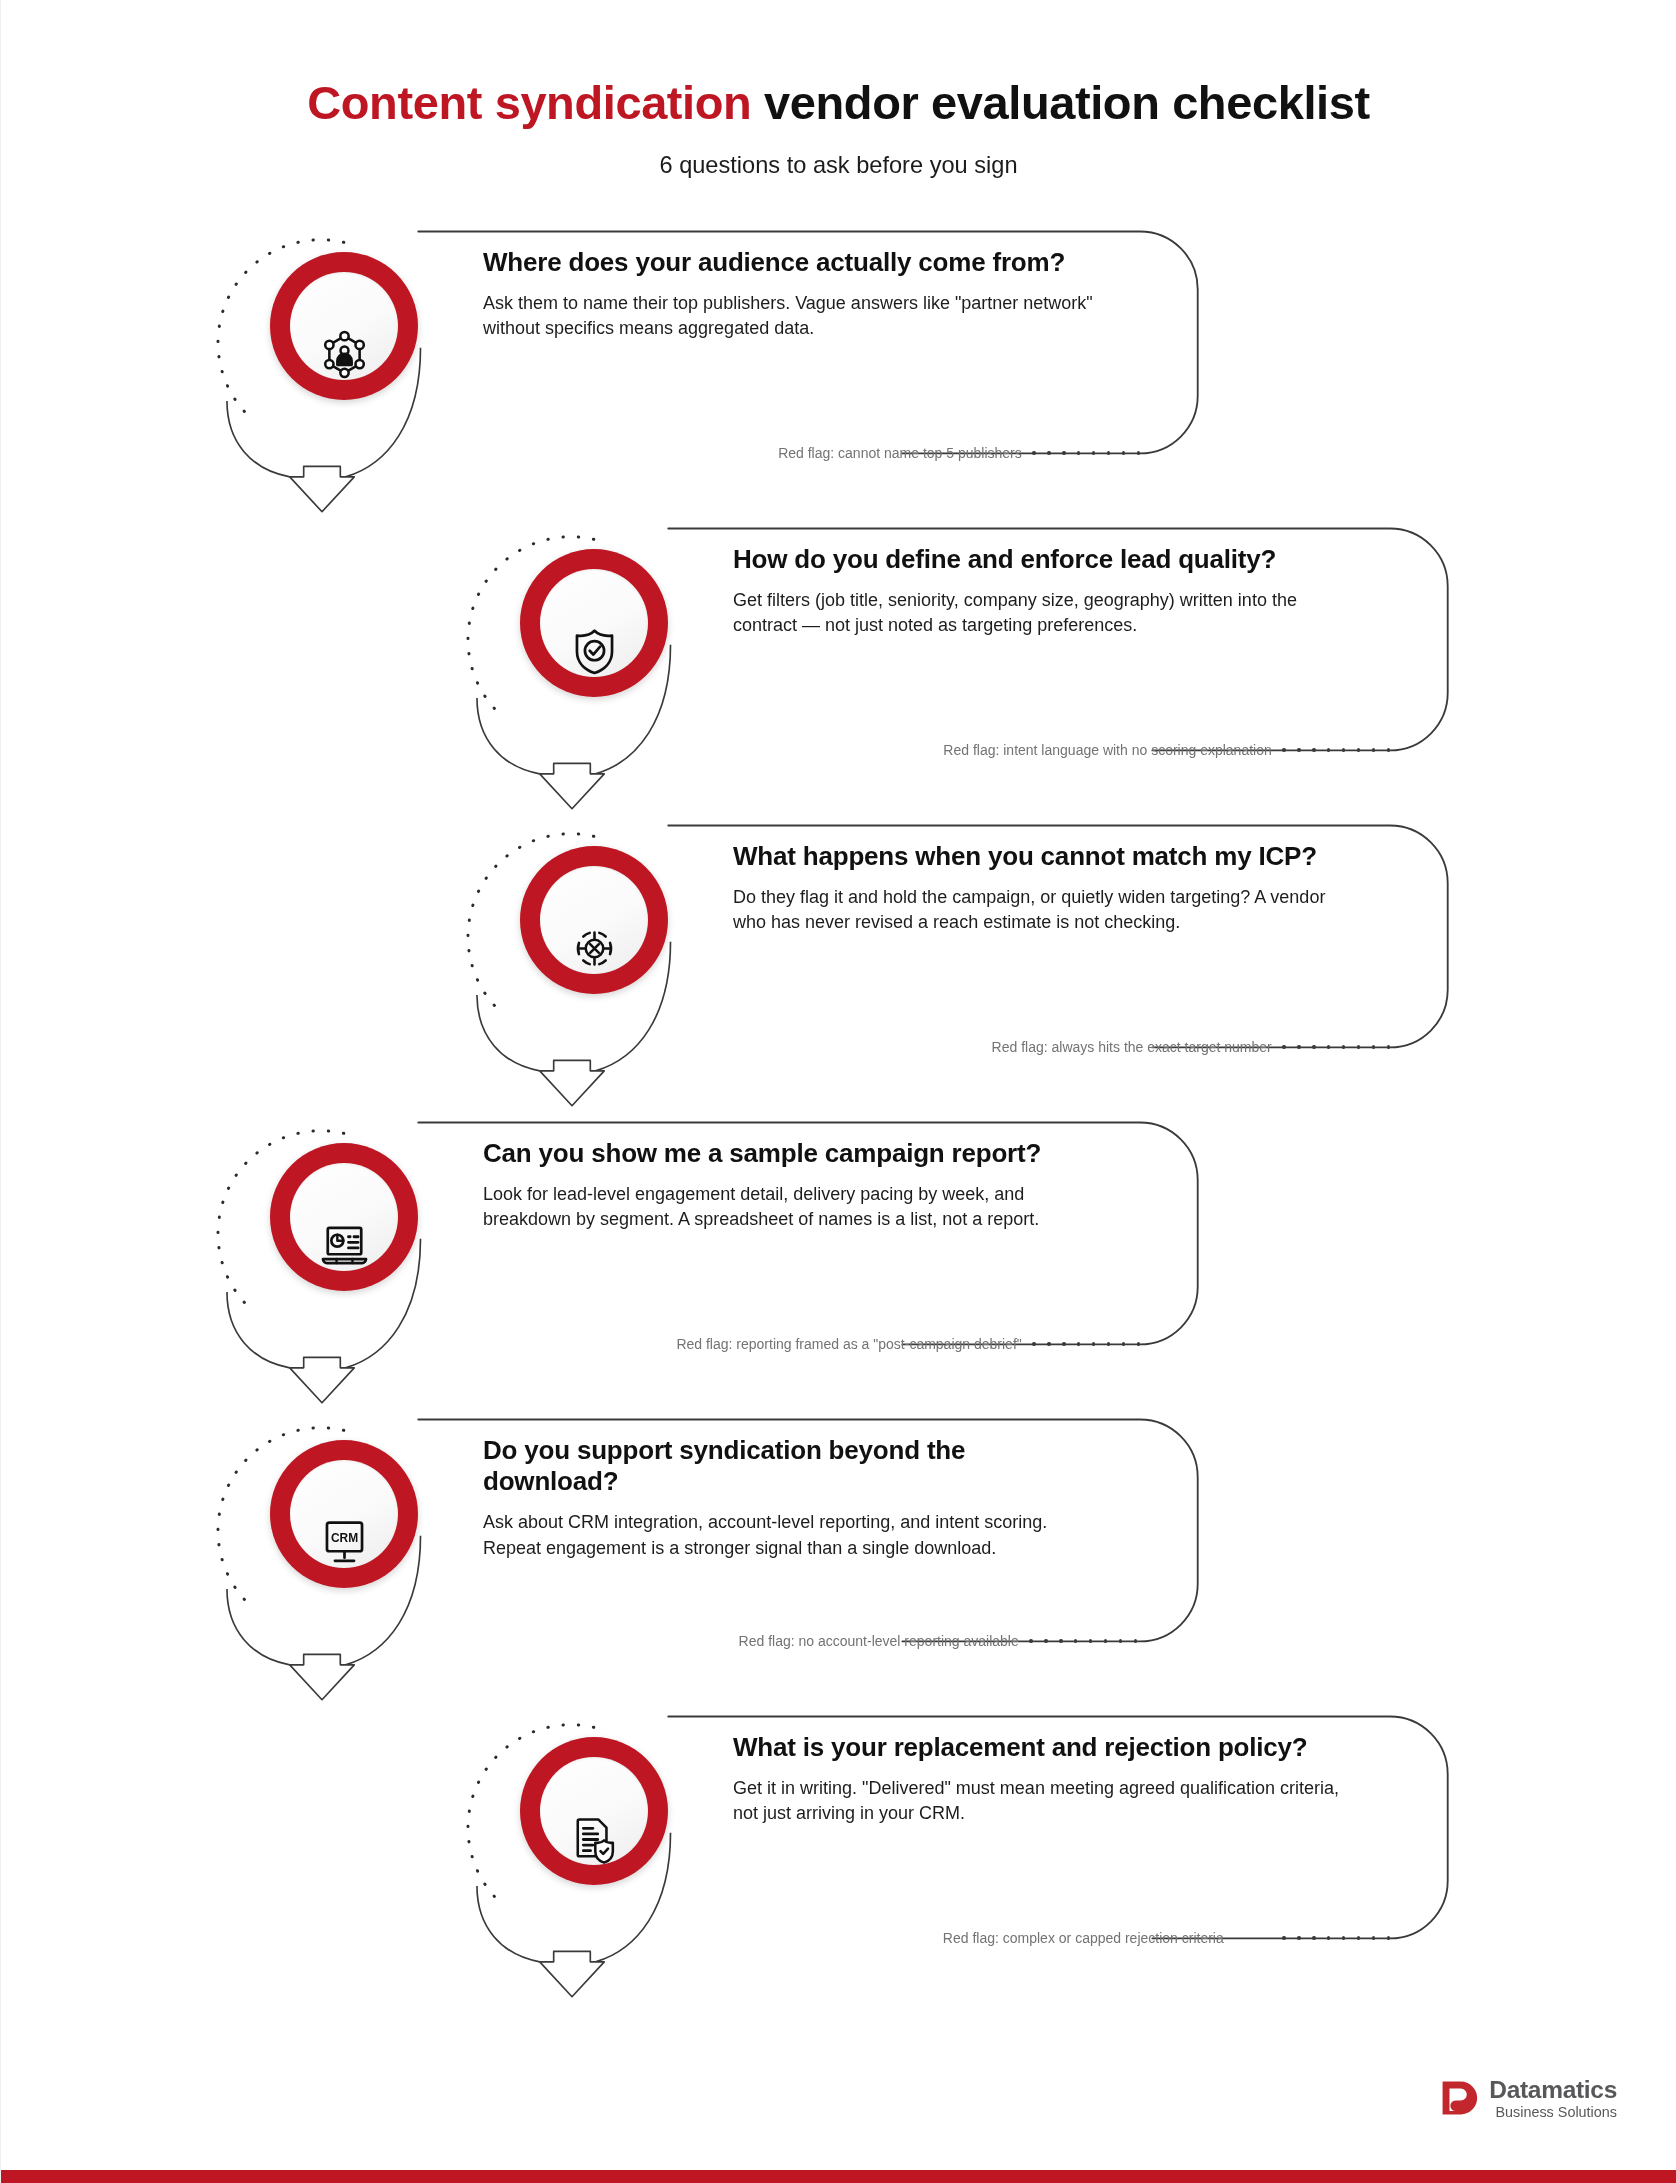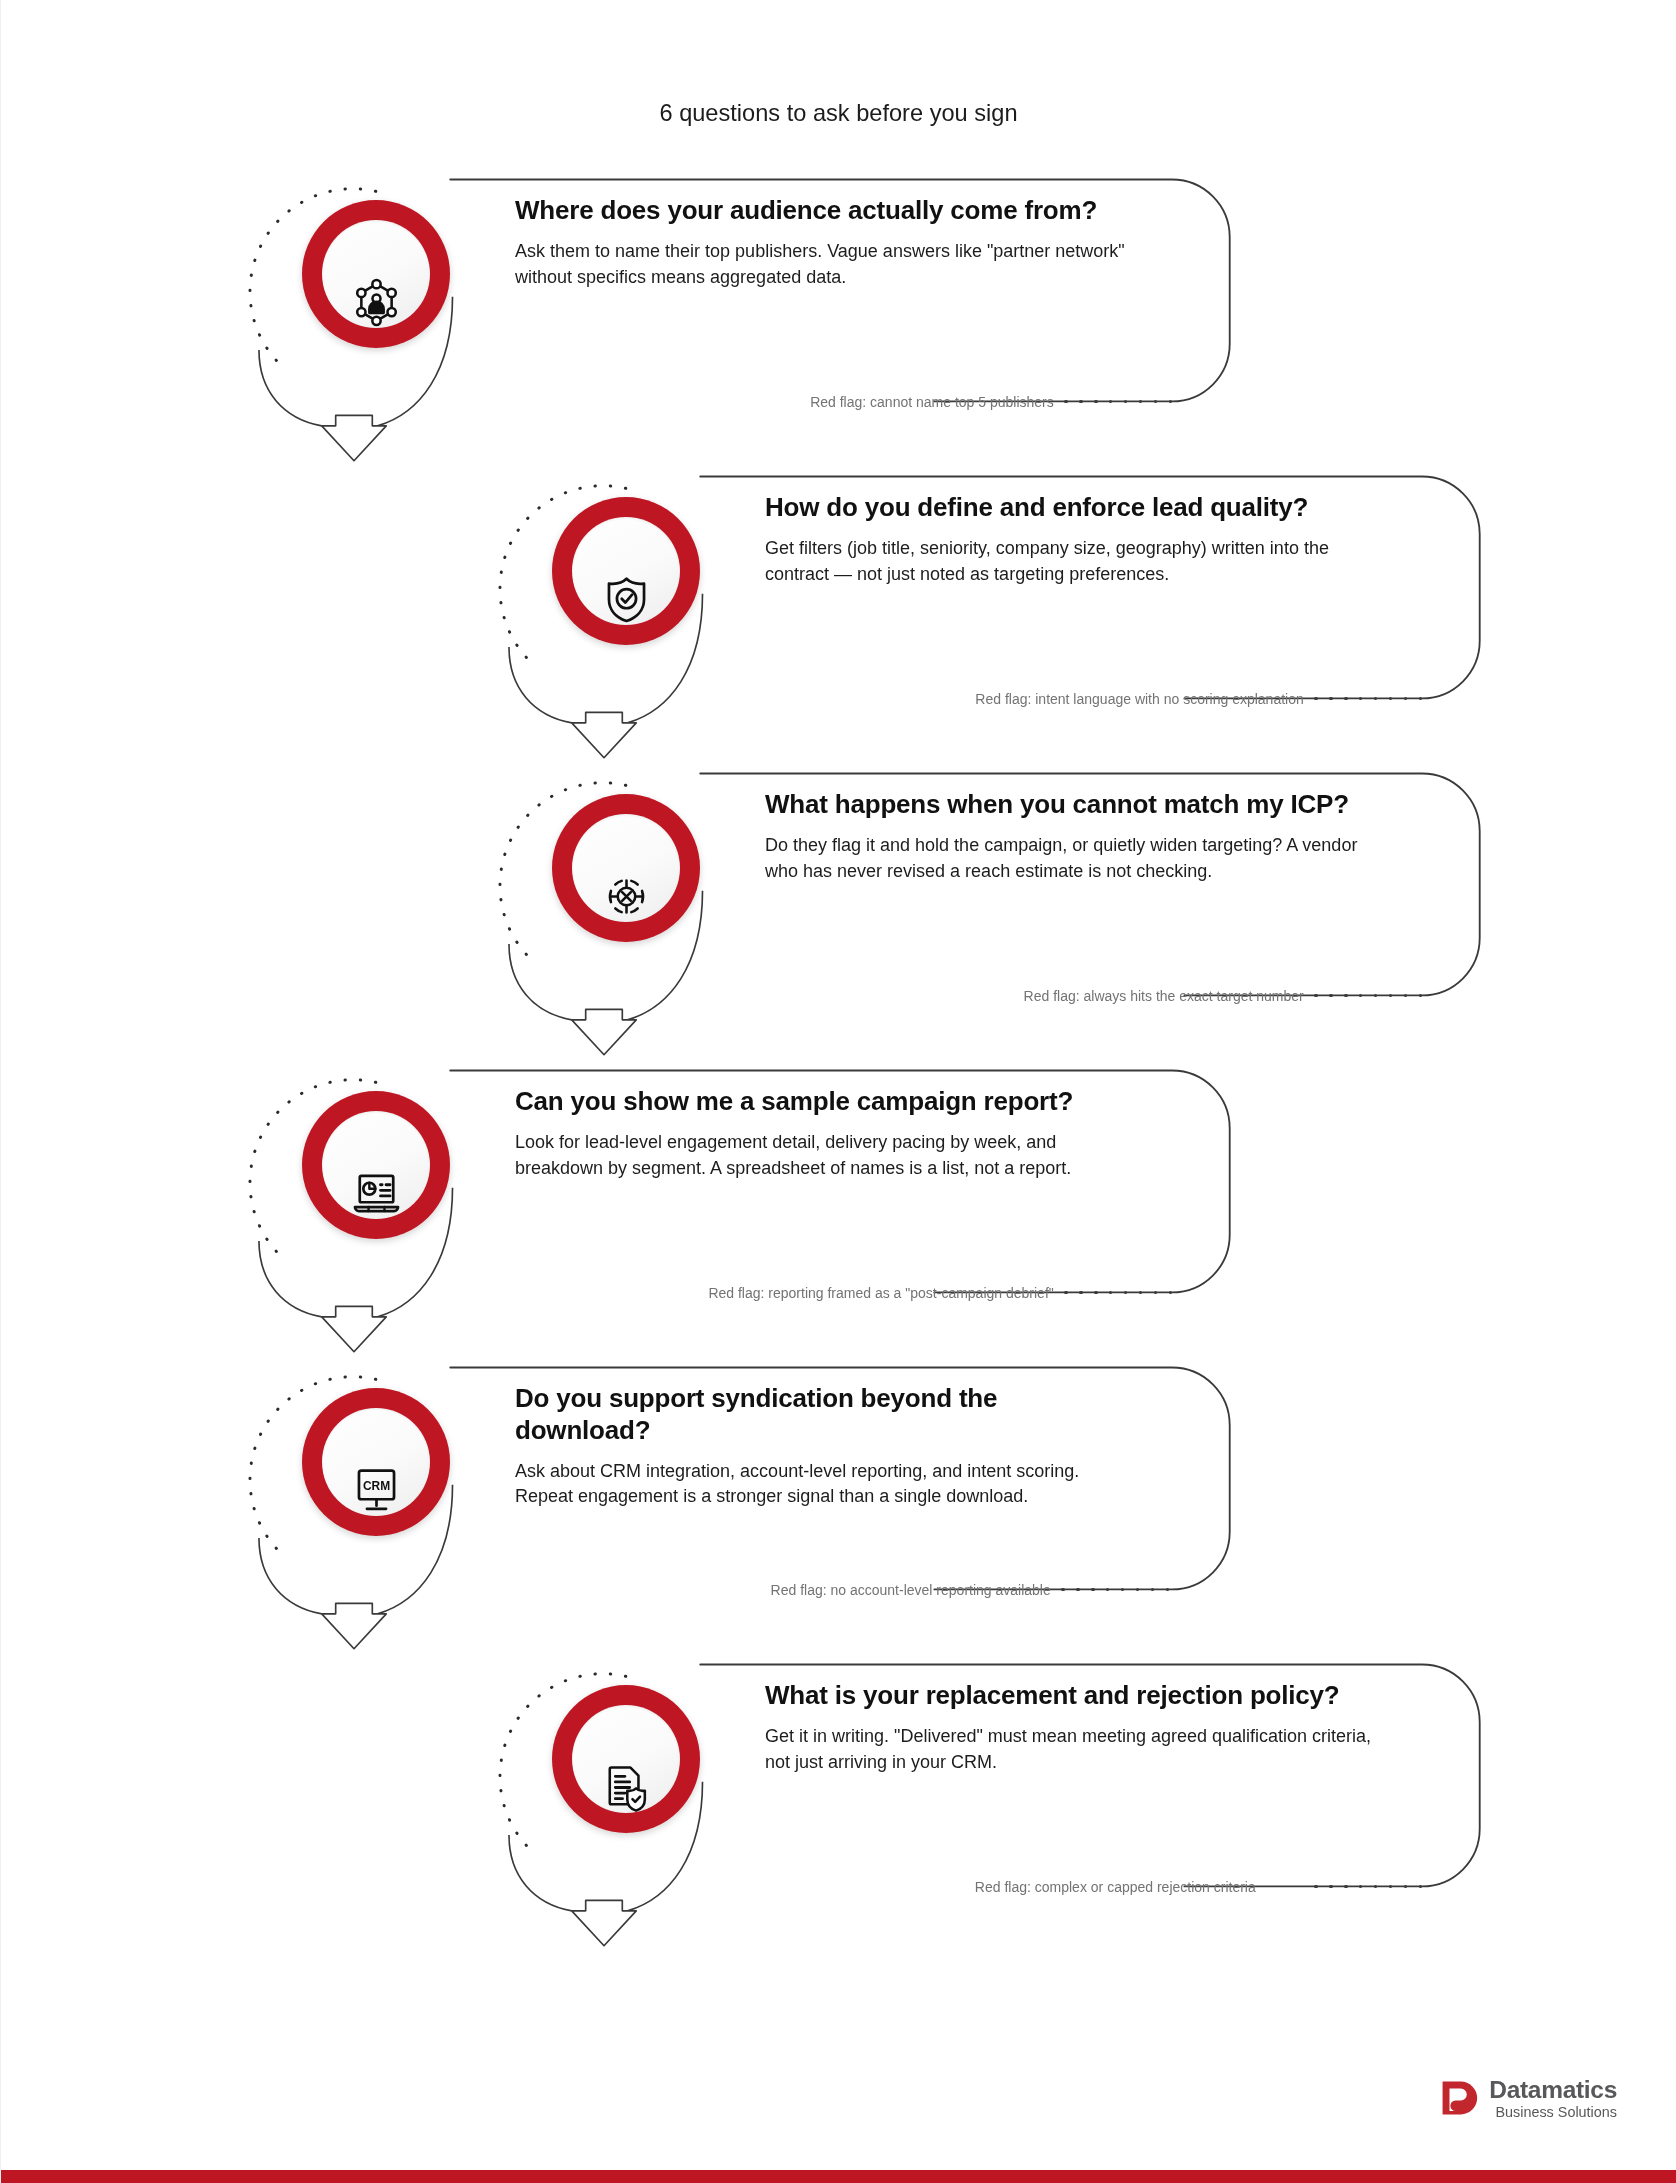--- a/index.html
+++ b/index.html
@@ -38,21 +38,20 @@
     margin-top: 23px;
     font-size: 23.6px;
     color: #1c1c1c;
     font-weight: 400;
   }
 
   
   #steps {
     position: relative;
     margin-top: 49px;
-    padding-left: 32px;
   }
 
   .step {
     position: relative;
     height: 297px;
   }
   .step.offset-left  { padding-left: 250px; }
   .step.offset-right { padding-left: 500px; }
 
   .step-inner {
@@ -198,20 +197,21 @@
     right: 0;
     bottom: 0;
     height: 14px;
     background: #BE1622;
   }
 </style>
 </head>
 <body>
 
 <div id="header">
+  <h1 id="page-title"><span class="accent">Content syndication</span><span> vendor evaluation checklist</span></h1>
   <div id="page-subtitle">6 questions to ask before you sign</div>
 </div>
 
 <div id="steps">
     <div class="step offset-left">
       <div class="step-inner">
         <div class="badge-wrap">
           <svg class="arc-svg" viewBox="0 0 300 320">
     <path d="M22 215 A118 118 0 0 1 140 22" fill="none" stroke="#2b2b2b" stroke-width="3.4" stroke-linecap="round" stroke-dasharray="0.5 17"></path>
     <path d="M2 203 C2 250 30 282 74 290" fill="none" stroke="#3a3a3a" stroke-width="1.9"></path>

